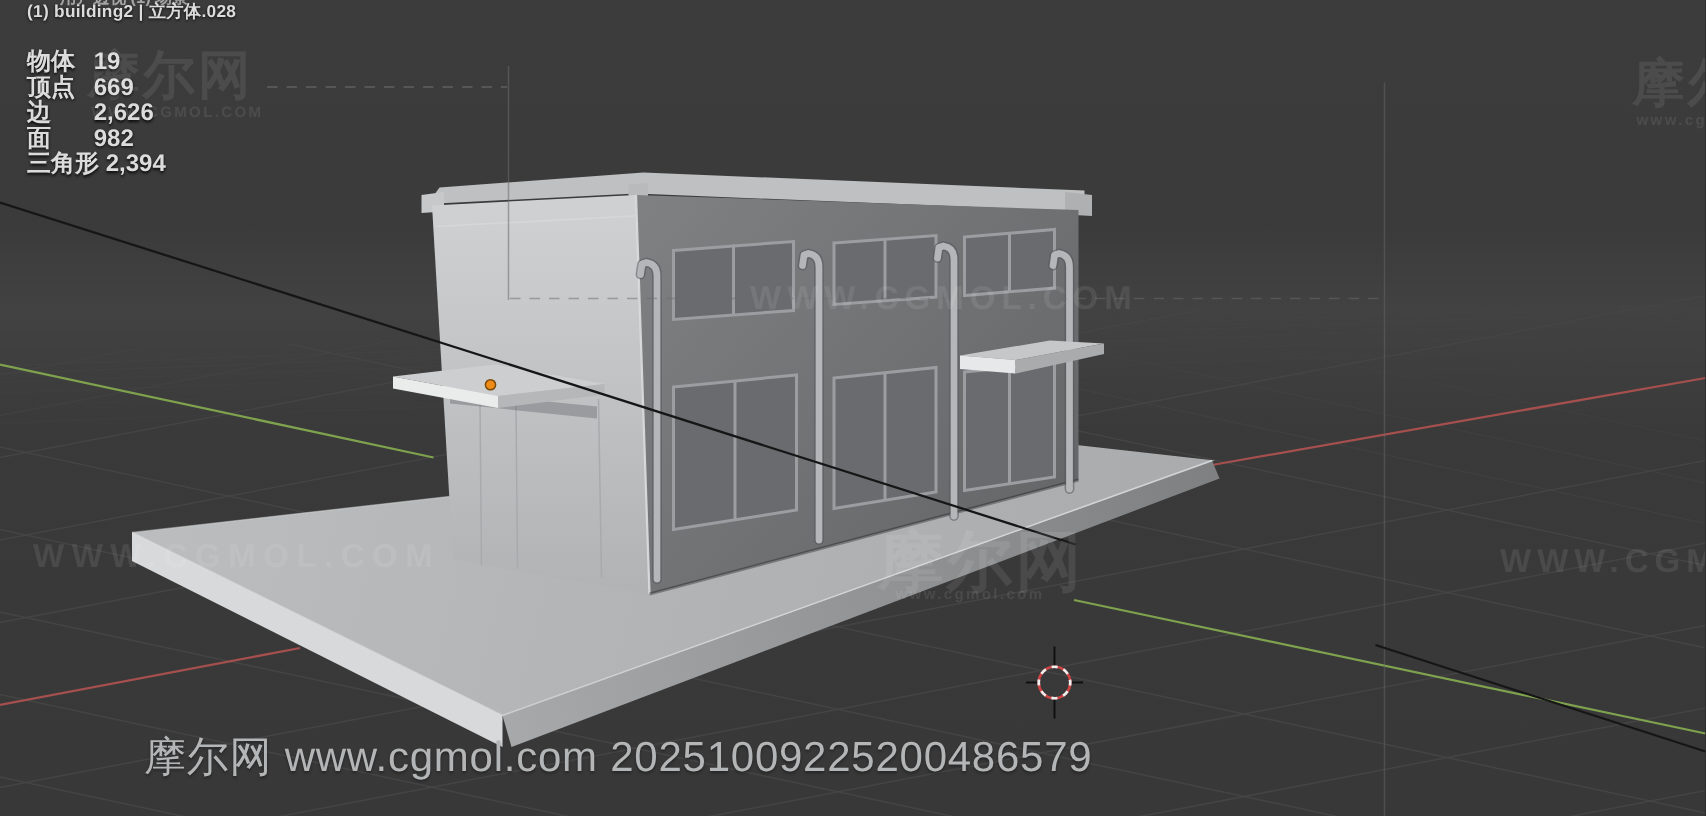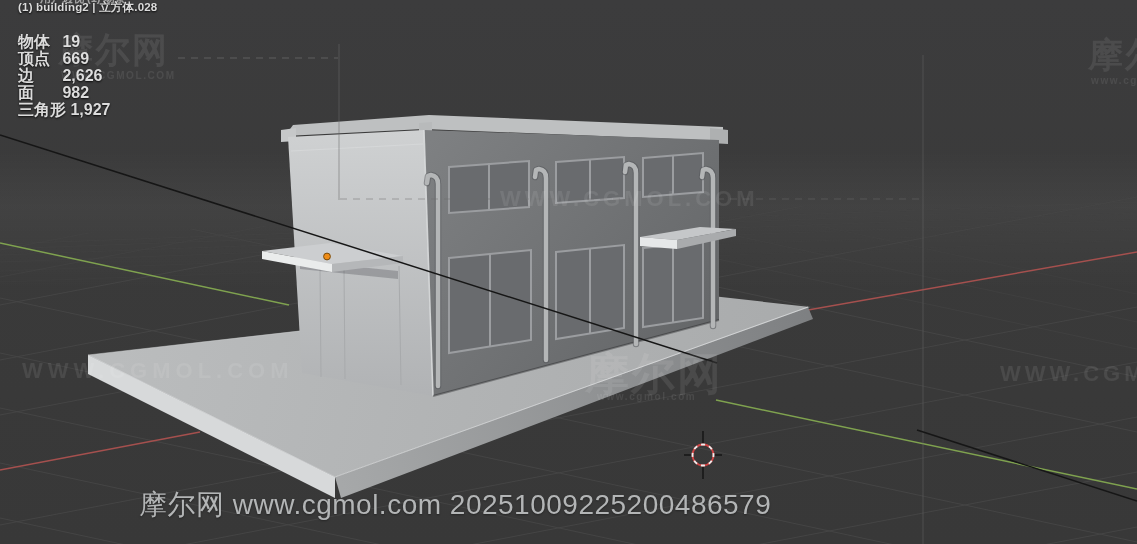--- a/index.html
+++ b/index.html
@@ -30,21 +30,21 @@
   .stats{left:18px;top:33px;font-size:16px;font-weight:600;line-height:17px;}
   .stats .row{white-space:nowrap;}
   .stats .lab{display:inline-block;min-width:40px;}
   .wm{position:absolute;color:var(--watermark,rgba(255,255,255,.085));
     font-weight:700;white-space:nowrap;pointer-events:none;}
   .wm-brand{font-size:35px;letter-spacing:2px;}
   .wm-url-s{font-size:10px;letter-spacing:1.6px;}
   .wm-url-l{font-size:22px;letter-spacing:4px;}
   .caption{position:absolute;left:96px;top:486px;font-size:28px;
     color:var(--caption-text,#b3b5b6);letter-spacing:.5px;
-    text-shadow:0 1px 2px rgba(0,0,0,.35);margin-left:43px;}
+    text-shadow:0 1px 2px rgba(0,0,0,.35);}
 </style>
 </head>
 <body>
 
 <div class="stage">
 
   <svg width="1137" height="544" viewBox="0 0 1137 544">
     <defs>
       <linearGradient id="gBg" x1="0" y1="0" x2="0" y2="1">
         <stop offset="0" stop-color="#3c3c3d"></stop>
@@ -231,21 +231,21 @@
     <div class="row">
       <span class="lab">边</span>
       <span class="val">2,626</span>
     </div>
     <div class="row">
       <span class="lab">面</span>
       <span class="val">982</span>
     </div>
     <div class="row">
       <span class="lab">三角形</span>
-      <span class="val">1,927</span>
+      <span class="val">2,394</span>
     </div>
   </div>
 
   <div class="wm wm-brand" style="left:58px;top:27px;">摩尔网</div>
   <div class="wm wm-url-s" style="left:61px;top:70px;text-transform:uppercase;">www.cgmol.com</div>
   <div class="wm wm-brand" style="left:1088px;top:32px;">摩尔网</div>
   <div class="wm wm-url-s" style="left:1091px;top:75px;">www.cgmol.com</div>
   <div class="wm wm-url-l" style="left:500px;top:186px;">WWW.CGMOL.COM</div>
   <div class="wm wm-url-l" style="left:22px;top:358px;letter-spacing:5px;">WWW.CGMOL.COM</div>
   <div class="wm wm-brand" style="left:585px;top:345px;font-size:44px;">摩尔网</div>

